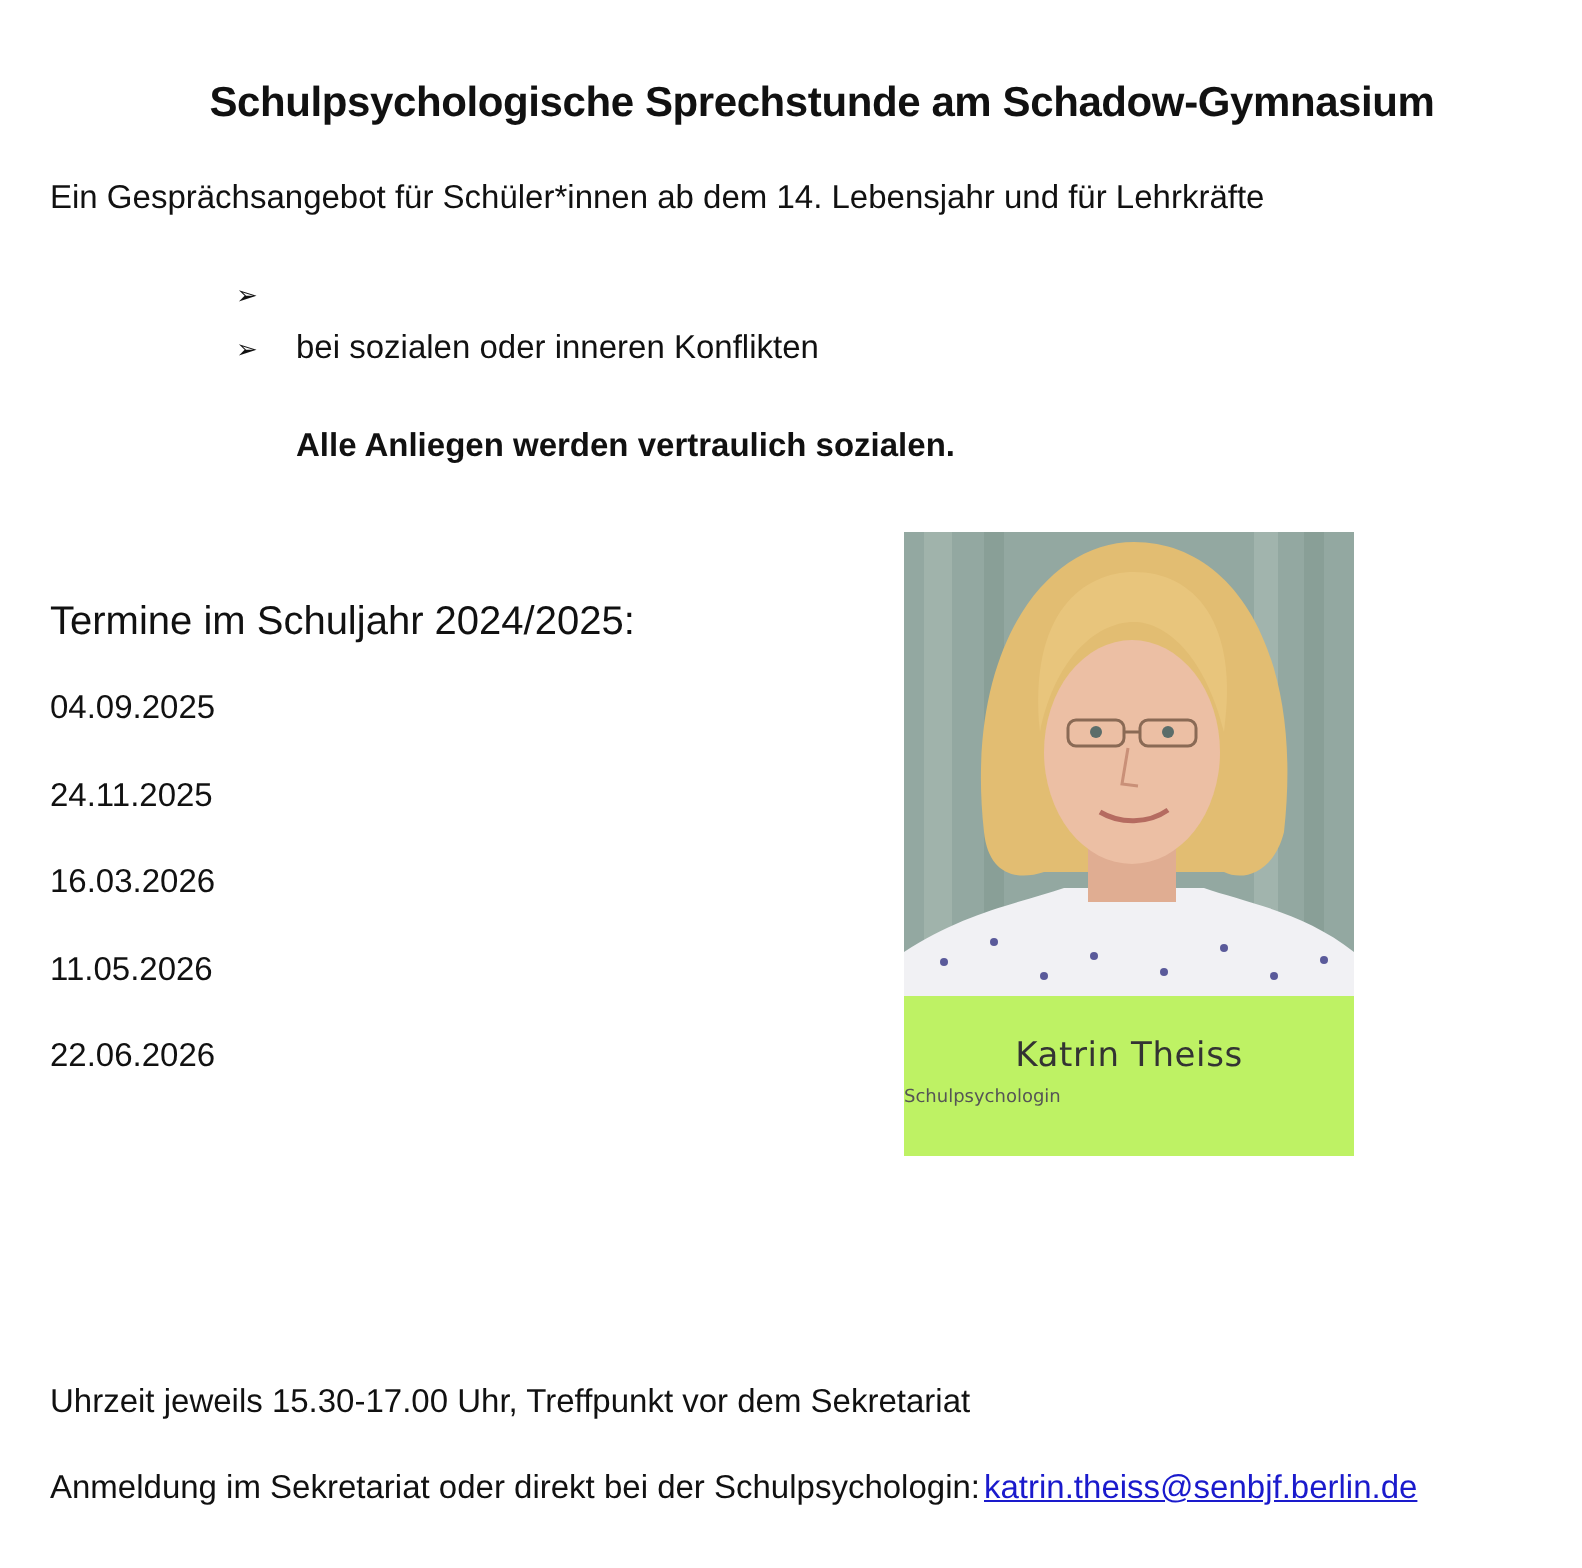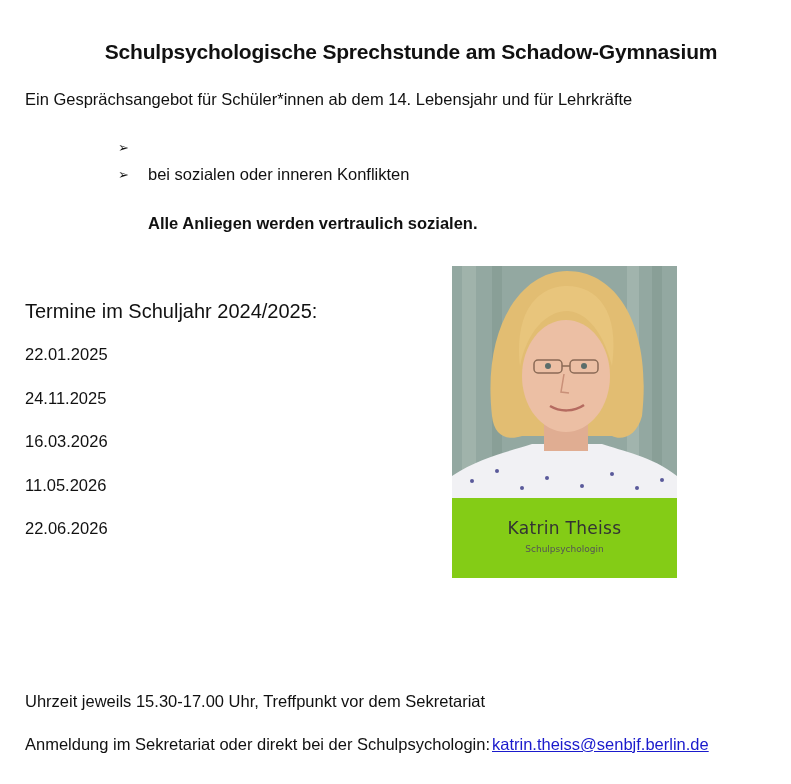--- a/index.html
+++ b/index.html
@@ -59,42 +59,42 @@
       list-style: none;
       font-size: 16.5px;
     }
     .dates li {
       height: 43.5px;
       line-height: 20px;
     }
     .photo-card {
       left: 452px; top: 266px;
       width: 225px; height: 312px;
-      background: #84cc16;
+      background: #bef264;
     }
     .photo {
       position: absolute;
       left: 0; top: 0;
       width: 225px; height: 232px;
       overflow: hidden;
       background: linear-gradient(90deg, #8ea39c 0%, #a6b8b1 20%, #8a9e98 40%, #9fb2ab 60%, #8a9f98 80%, #a3b5ae 100%);
     }
     .caption-name {
       position: absolute;
       left: 0; width: 225px; top: 252px;
       text-align: center;
       font-size: 17px;
       color: #333333;
       font-family: "DejaVu Sans", sans-serif;
       letter-spacing: 0.3px;
     }
     .caption-role {
       position: absolute;
       left: 0; width: 225px; top: 278px;
-      text-align: center;
+      text-align: left;
       font-size: 9px;
       color: #555555;
       font-family: "DejaVu Sans", sans-serif;
     }
     .time-info {
       left: 25px; top: 692px;
       font-size: 16.5px;
     }
     .registration {
       left: 25px; top: 735px;
@@ -121,21 +121,21 @@
     <span class="arrow">➢</span>
     <span class="txt">bei sozialen oder inneren Konflikten</span>
   </li>
 </ul>
 
 <div class="abs confidential">Alle Anliegen werden vertraulich sozialen.</div>
 
 <div class="abs dates-heading">Termine im Schuljahr 2024/2025:</div>
 
 <ul class="abs dates">
-  <li>22.01.2025</li>
+  <li>04.09.2025</li>
   <li>24.11.2025</li>
   <li>16.03.2026</li>
   <li>11.05.2026</li>
   <li>22.06.2026</li>
 </ul>
 
 <div class="abs photo-card">
   <div class="photo">
     <svg width="225" height="232" viewBox="0 0 225 232" xmlns="http://www.w3.org/2000/svg">
 

